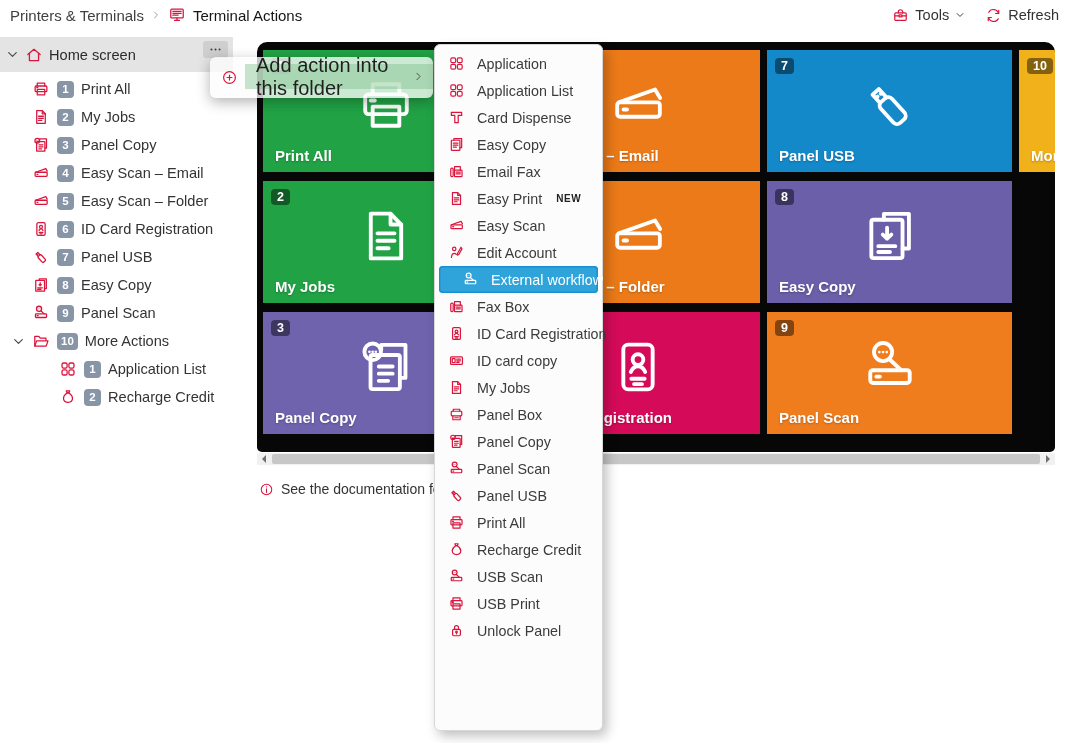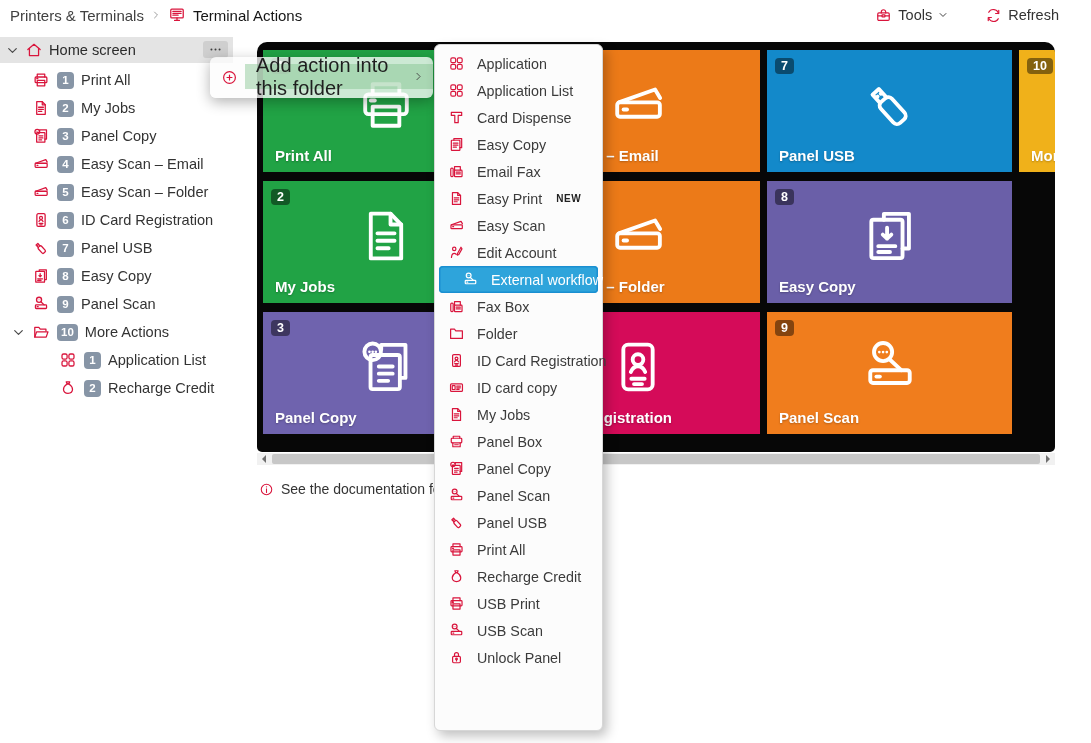--- a/index.html
+++ b/index.html
@@ -15,28 +15,28 @@
   .i17 { width:17px; height:17px; }
 
   
   .topbar { position:absolute; left:0; top:0; width:1069px; height:30px;
     display:flex; align-items:center; justify-content:space-between; padding:0 10px; background:#fff; z-index:4; }
   .crumbs { display:flex; align-items:center; gap:7px; font-size:15px; color:#414141; }
   .crumb-parent { cursor:pointer; }
   .crumb-sep { display:inline-flex; width:10px; height:10px; color:#777; }
   .crumb-sep svg { width:100%; height:100%; }
   .crumb-title { font-weight:400; color:#151515; }
-  .top-actions { display:flex; align-items:center; gap:37px; font-size:14.5px; color:#333; }
+  .top-actions { display:flex; align-items:center; gap:20px; font-size:14.5px; color:#333; }
   .top-btn { display:flex; align-items:center; gap:6px; background:none; border:none; padding:0; font:inherit; color:inherit; cursor:pointer; }
   .chev-sm { display:inline-flex; width:10px; height:10px; color:#444; }
   .chev-sm svg { width:100%; height:100%; stroke-width:2.4; }
 
   
   .sidebar { position:absolute; left:0; top:32px; width:233px; bottom:0; background:#fff; z-index:2; }
-  .home-row { position:relative; margin-top:5px; height:26px; background:#e4e4e4;
+  .home-row { position:relative; margin-top:5px; height:35px; background:#e4e4e4;
     display:flex; align-items:center; gap:6px; padding-left:6px; font-size:14.6px; color:#2b2b2b; cursor:pointer; }
   .chev { display:inline-flex; width:13px; height:13px; color:#4a4a4a; }
   .chev svg { width:100%; height:100%; stroke-width:2.2; }
   .ellipsis-btn { position:absolute; right:5px; top:4px; width:25px; height:17px; background:#cfcfcf;
     border:none; border-radius:3px; display:flex; align-items:center; justify-content:center; color:#3f3f3f; cursor:pointer; padding:0; }
   .ellipsis-btn .i { width:15px; height:15px; color:#3f3f3f; }
   #tree { margin-top:3px; }
   .tree-row { display:flex; align-items:center; height:28px; gap:7px; font-size:14.6px; color:#333; cursor:pointer; }
   .tree-row.lvl1 { padding-left:32px; }
   .tree-row.lvl1.expandable { padding-left:12px; }
@@ -587,28 +587,20 @@
               <path d="M9.2 10.2V5h8.2v5.2"></path>
               <rect x="9.2" y="10.2" width="10.6" height="9" rx="1"></rect>
               <path d="M11.6 13h5.8M11.6 15.4h5.8"></path>
             </svg>
           </span>
           <span>Fax Box</span>
         </div>
         <div class="menu-item">
           <span class="i i17">
             <svg viewBox="0 0 24 24" fill="none" stroke="currentColor" stroke-width="1.7" stroke-linecap="round" stroke-linejoin="round">
-              <path d="M3.7 19V5.9h5.4l1.9 2.3h9.3V19z"></path>
-            </svg>
-          </span>
-          <span>Folder</span>
-        </div>
-        <div class="menu-item">
-          <span class="i i17">
-            <svg viewBox="0 0 24 24" fill="none" stroke="currentColor" stroke-width="1.7" stroke-linecap="round" stroke-linejoin="round">
               <rect x="6.5" y="3.6" width="11" height="16.8" rx="1.8"></rect>
               <circle cx="12" cy="9.2" r="2"></circle>
               <path d="M9.3 13.9c.6-1.5 1.6-2.2 2.7-2.2s2.1.7 2.7 2.2"></path>
               <path d="M9.5 16.4h5M10.5 18.4h3"></path>
             </svg>
           </span>
           <span>ID Card Registration</span>
         </div>
         <div class="menu-item">
           <span class="i i17">
@@ -697,45 +689,45 @@
             <svg viewBox="0 0 24 24" fill="none" stroke="currentColor" stroke-width="1.7" stroke-linecap="round" stroke-linejoin="round">
               <path d="M9.7 3.9h4.6l-1.2 2.7h-2.2z"></path>
               <path d="M10.9 6.6h2.2c3 1.9 4.9 4.5 4.9 7.2 0 3.3-2.4 5.3-6 5.3s-6-2-6-5.3c0-2.7 1.9-5.3 4.9-7.2z"></path>
             </svg>
           </span>
           <span>Recharge Credit</span>
         </div>
         <div class="menu-item">
           <span class="i i17">
             <svg viewBox="0 0 24 24" fill="none" stroke="currentColor" stroke-width="1.7" stroke-linecap="round" stroke-linejoin="round">
-              <path d="M7 8V4.2h10V8"></path>
-              <rect x="4.2" y="8" width="15.6" height="7.4" rx="1.2"></rect>
-              <path d="M7 12.6h10v7.2H7z"></path>
-              <circle cx="6.7" cy="10.2" r="0.9"></circle>
-            </svg>
-          </span>
-          <span>USB Print</span>
-        </div>
-        <div class="menu-item">
-          <span class="i i17">
-            <svg viewBox="0 0 24 24" fill="none" stroke="currentColor" stroke-width="1.7" stroke-linecap="round" stroke-linejoin="round">
               <circle cx="9.4" cy="6.4" r="3.4"></circle>
               <circle cx="8" cy="6.4" r="0.5" fill="currentColor" stroke="none"></circle>
               <circle cx="9.4" cy="6.4" r="0.5" fill="currentColor" stroke="none"></circle>
               <circle cx="10.8" cy="6.4" r="0.5" fill="currentColor" stroke="none"></circle>
               <path d="M11.8 9.1l4.4 4.1"></path>
               <rect x="4.6" y="13.2" width="14.8" height="4.8" rx="1"></rect>
               <path d="M6.9 15.6h1.3"></path>
             </svg>
           </span>
           <span>USB Scan</span>
         </div>
         <div class="menu-item">
           <span class="i i17">
             <svg viewBox="0 0 24 24" fill="none" stroke="currentColor" stroke-width="1.7" stroke-linecap="round" stroke-linejoin="round">
+              <path d="M7 8V4.2h10V8"></path>
+              <rect x="4.2" y="8" width="15.6" height="7.4" rx="1.2"></rect>
+              <path d="M7 12.6h10v7.2H7z"></path>
+              <circle cx="6.7" cy="10.2" r="0.9"></circle>
+            </svg>
+          </span>
+          <span>USB Print</span>
+        </div>
+        <div class="menu-item">
+          <span class="i i17">
+            <svg viewBox="0 0 24 24" fill="none" stroke="currentColor" stroke-width="1.7" stroke-linecap="round" stroke-linejoin="round">
               <rect x="6.5" y="10.3" width="11" height="9.1" rx="1.6"></rect>
               <path d="M9.2 10.3V7.9a2.8 2.8 0 0 1 5.6 0v2.4"></path>
               <circle cx="12" cy="14" r="1.2"></circle>
               <path d="M12 15.2v1.7"></path>
             </svg>
           </span>
           <span>Unlock Panel</span>
         </div>
       </div>
   </div>

